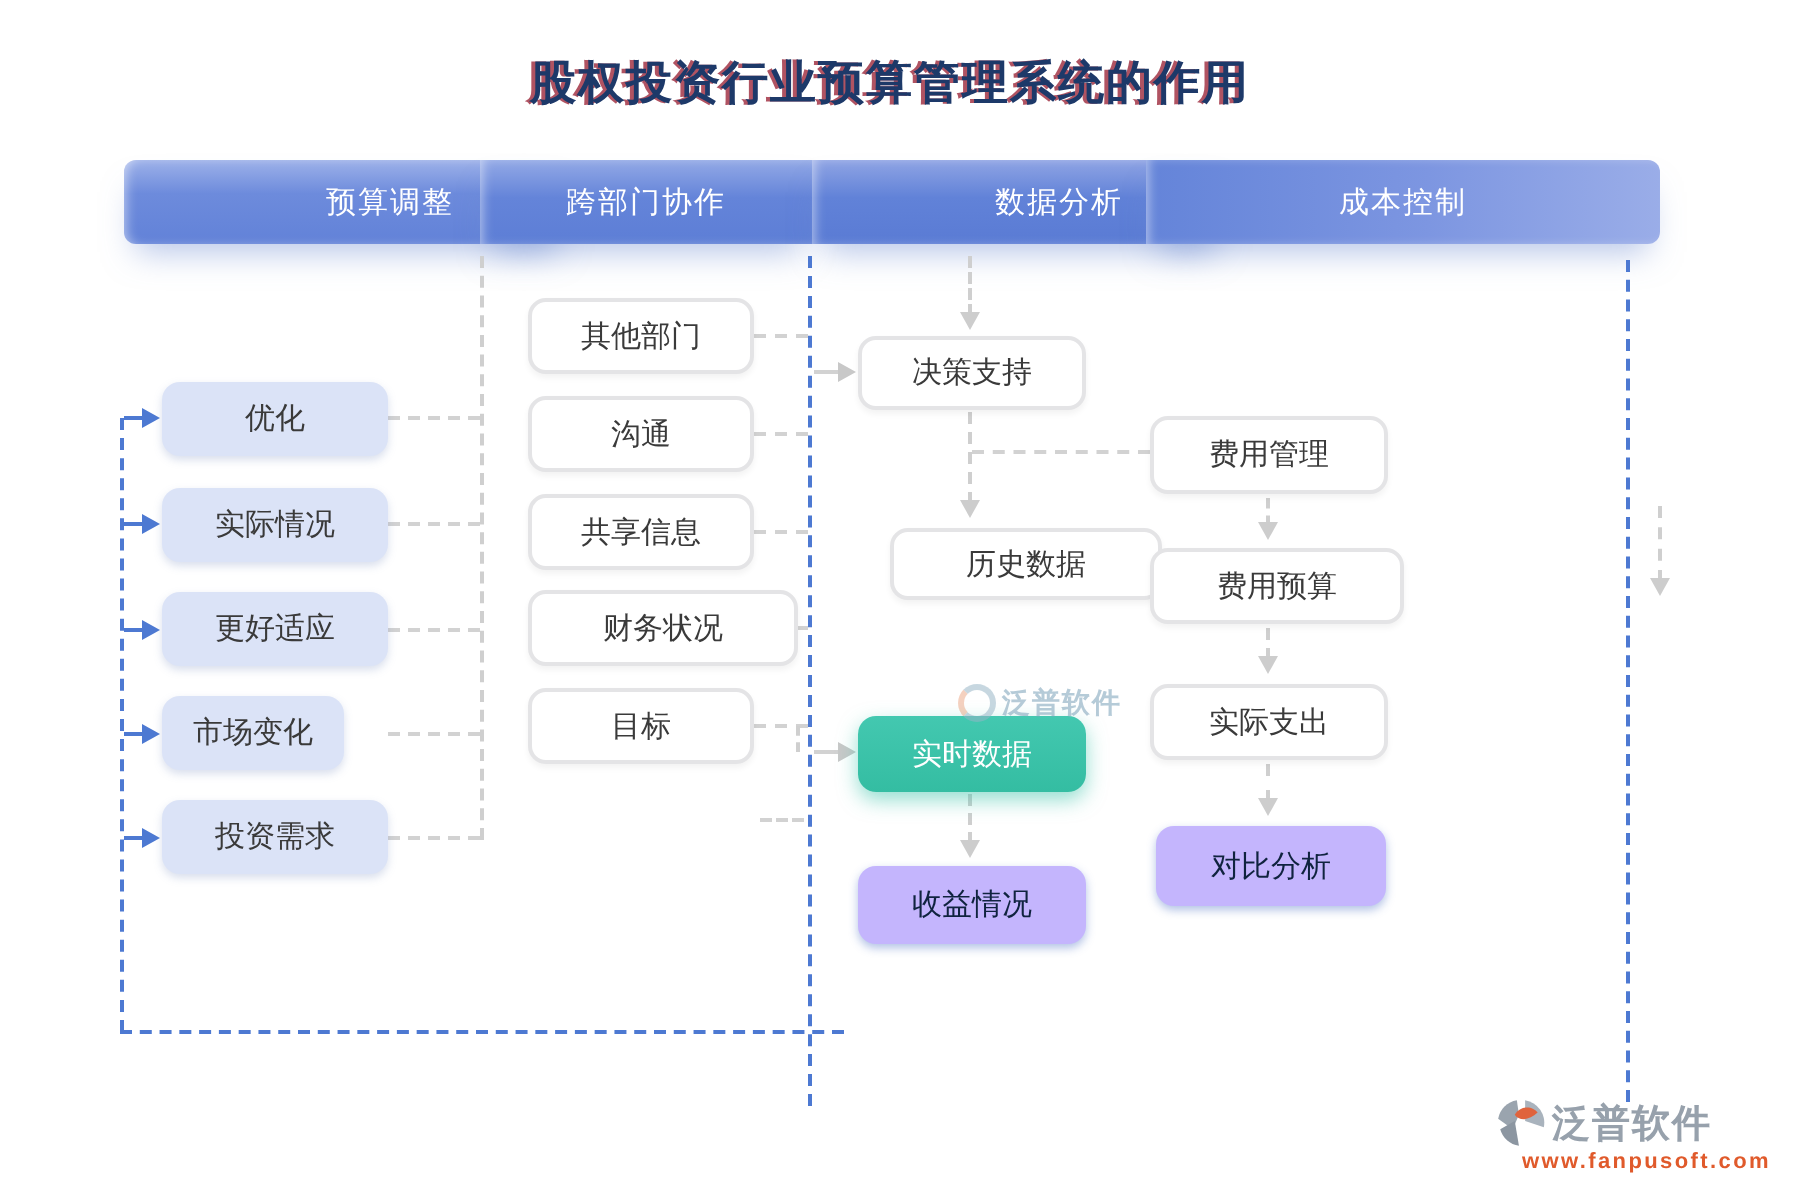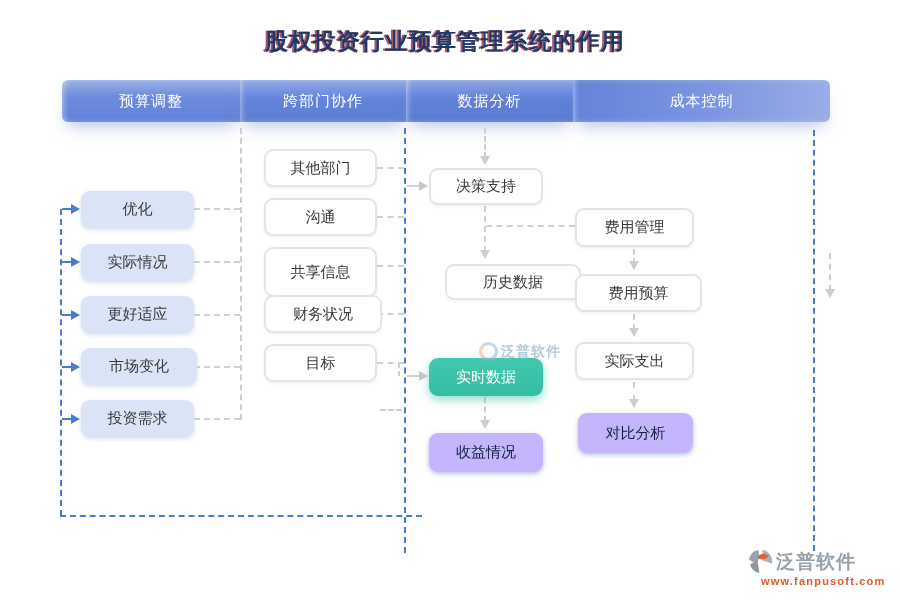--- a/index.html
+++ b/index.html
@@ -64,43 +64,43 @@
   .brand-name{font-size:19px;font-weight:bold;color:#97a1ac;letter-spacing:1px;}
   .brand-url{font-size:11px;font-weight:bold;color:#e05a2b;letter-spacing:1.2px;margin-top:0;margin-left:14px;}
 </style>
 </head>
 <body>
 
 <div class="stage">
 
   <div class="page-title">股权投资行业预算管理系统的作用</div>
 
-  <div class="hdr hdr-first" style="left:62px;width:178px;">
+  <div class="hdr hdr-first" style="left:62px;width:178px;padding-left:44px;">
     <span>预算调整</span>
   </div>
   <div class="hdr hdr-mid2" style="left:240px;width:166px;">
     <span>跨部门协作</span>
   </div>
-  <div class="hdr hdr-mid3" style="left:406px;width:167px;">
+  <div class="hdr hdr-mid3" style="left:406px;width:167px;padding-left:40px;">
     <span>数据分析</span>
   </div>
   <div class="hdr hdr-last" style="left:573px;width:257px;">
     <span>成本控制</span>
   </div>
 
   <div class="box box-light" style="left:81px;top:191px;width:113px;height:37px;">优化</div>
   <div class="box box-light" style="left:81px;top:244px;width:113px;height:37px;">实际情况</div>
   <div class="box box-light" style="left:81px;top:296px;width:113px;height:37px;">更好适应</div>
-  <div class="box box-light" style="left:81px;top:348px;width:116px;height:37px;">市场变化</div>
+  <div class="box box-light" style="left:81px;top:348px;width:91px;height:37px;">市场变化</div>
   <div class="box box-white" style="left:264px;top:149px;width:113px;height:38px;">其他部门</div>
 
   <div class="box box-light" style="left:81px;top:400px;width:113px;height:37px;">投资需求</div>
   <div class="box box-white" style="left:264px;top:198px;width:113px;height:38px;">沟通</div>
-  <div class="box box-white" style="left:264px;top:247px;width:113px;height:50px;">共享信息</div>
-  <div class="box box-white" style="left:264px;top:295px;width:118px;height:38px;">财务状况</div>
+  <div class="box box-white" style="left:264px;top:247px;width:113px;height:38px;">共享信息</div>
+  <div class="box box-white" style="left:264px;top:295px;width:135px;height:38px;">财务状况</div>
   <div class="box box-white" style="left:264px;top:344px;width:113px;height:38px;">目标</div>
 
   <div class="box box-white" style="left:429px;top:168px;width:114px;height:37px;">决策支持</div>
   <div class="box box-white" style="left:429px;top:264px;width:136px;height:36px;margin-left:16px;">历史数据</div>
   <div class="box box-teal" style="left:429px;top:358px;width:114px;height:38px;">实时数据</div>
   <div class="box box-blue" style="left:429px;top:433px;width:114px;height:39px;">收益情况</div>
 
   <div class="box box-white" style="left:575px;top:208px;width:119px;height:39px;">费用管理</div>
   <div class="box box-white" style="left:575px;top:274px;width:127px;height:38px;">费用预算</div>
   <div class="box box-white" style="left:575px;top:342px;width:119px;height:38px;">实际支出</div>

